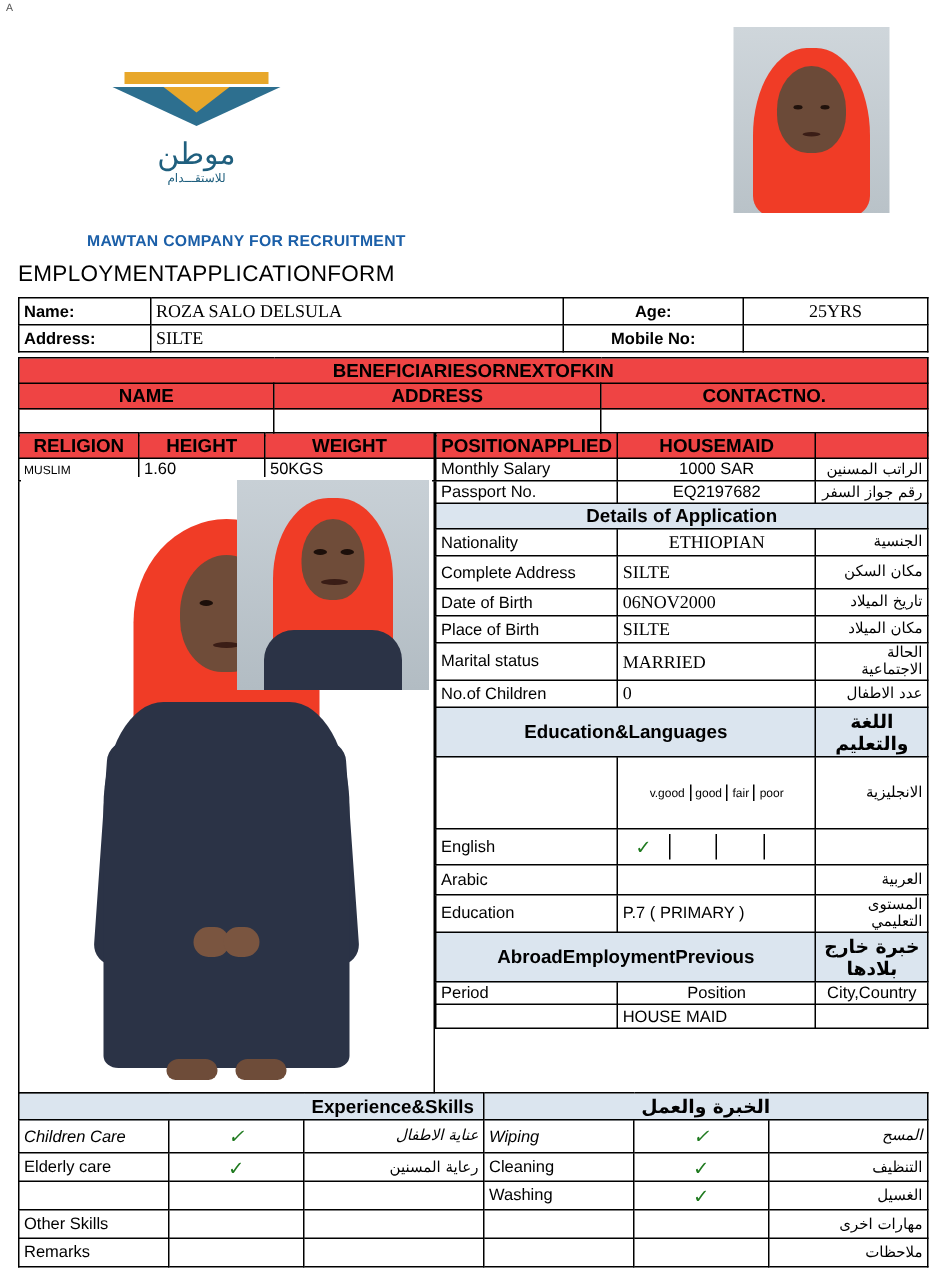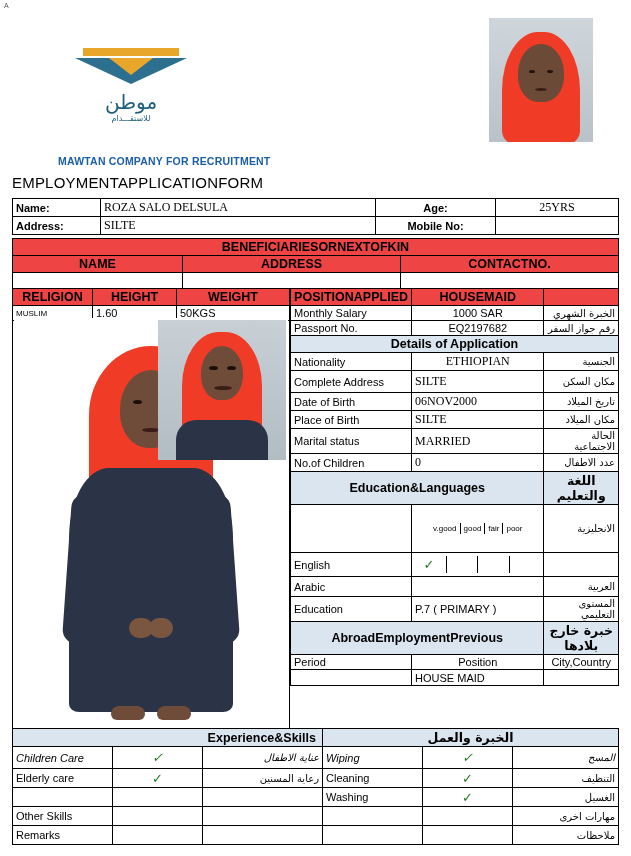--- a/index.html
+++ b/index.html
@@ -288,21 +288,21 @@
 
     <tbody>
         <tr>
       <td style="width:122px;" class="hdr">POSITIONAPPLIED</td>
       <td style="width:94px;" class="hdr">HOUSEMAID</td>
       <td style="width:111px;" class="hdr"></td>
     </tr>
     <tr>
       <td class="lbl">Monthly Salary</td>
       <td class="c">1000 SAR</td>
-      <td class="ar">الخبرة الشهري</td>
+      <td class="ar">الراتب المسنين</td>
     </tr>
     <tr>
       <td class="lbl">Passport No.</td>
       <td class="c">EQ2197682</td>
       <td class="ar">رقم جواز السفر</td>
     </tr>
 
     <tr>
       <td colspan="3" class="sect">Details of Application</td>
     </tr>

